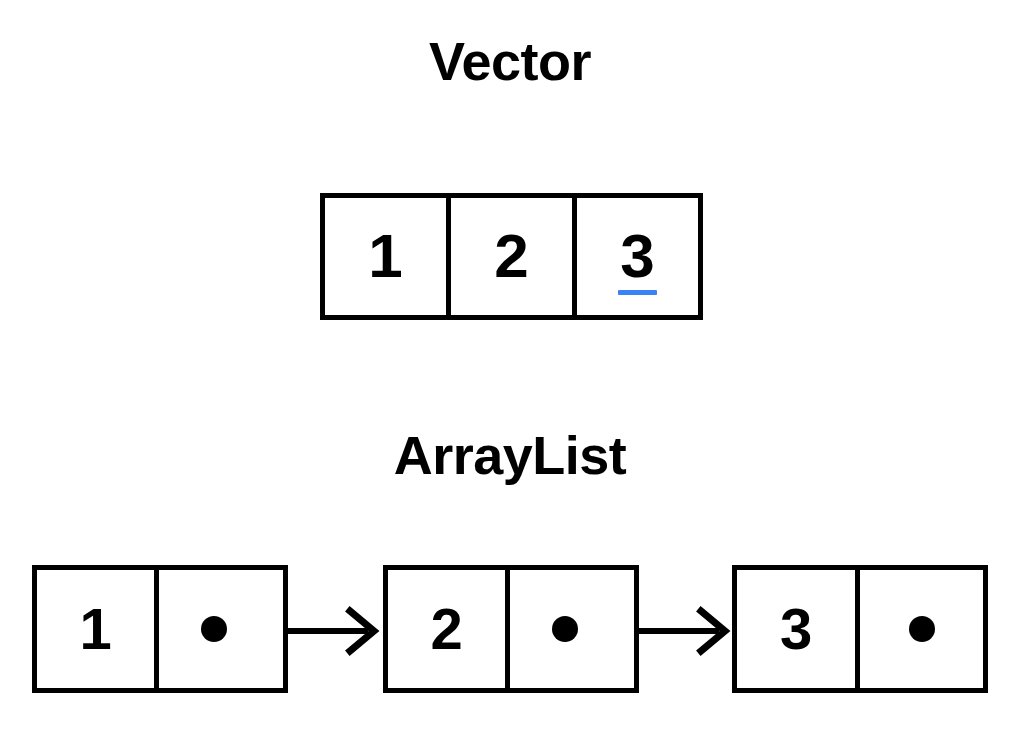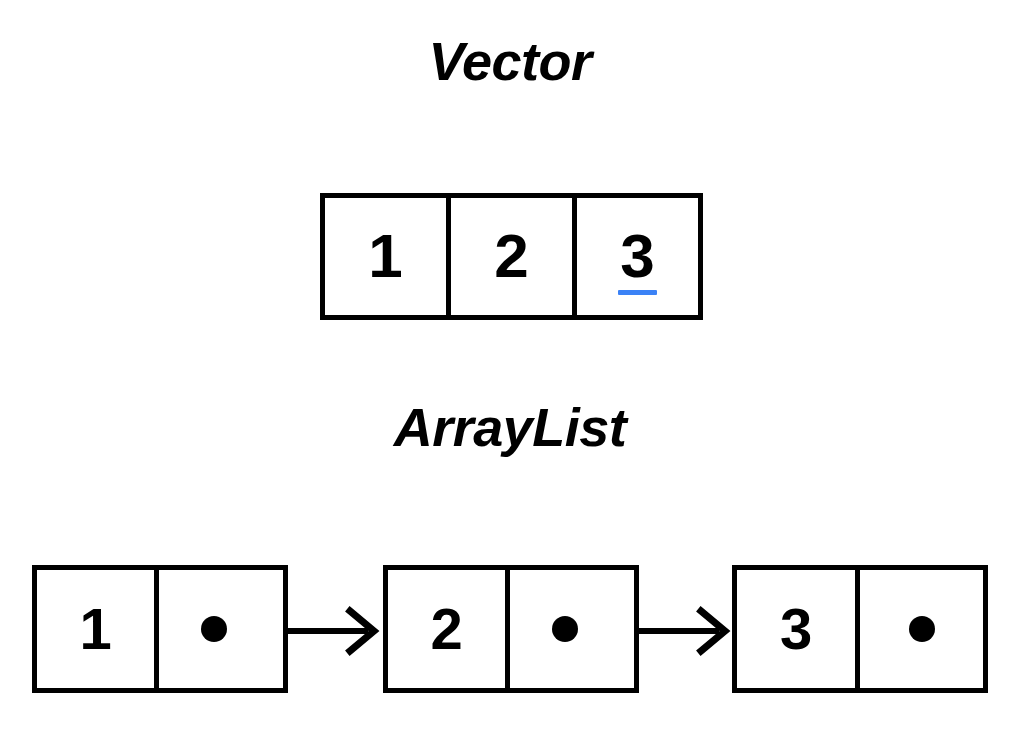--- a/index.html
+++ b/index.html
@@ -28,24 +28,23 @@
   .section-title {
     position: absolute;
     left: 0;
     width: 1020px;
     text-align: center;
     font-weight: 700;
     color: #000000;
     letter-spacing: -0.5px;
     line-height: 1;
     white-space: nowrap;
-    font-style: italic;
   }
   #vector-title   { top: 34px;  font-size: 54px; }
-  #arraylist-title{ top: 400px; font-size: 54px; }
+  #arraylist-title{ top: 428px; font-size: 54px; }
 
   
   #vector-array {
     position: absolute;
     left: 320px;
     top: 193px;
     width: 383px;
     height: 127px;
     box-sizing: border-box;
     border: 5px solid #000000;

